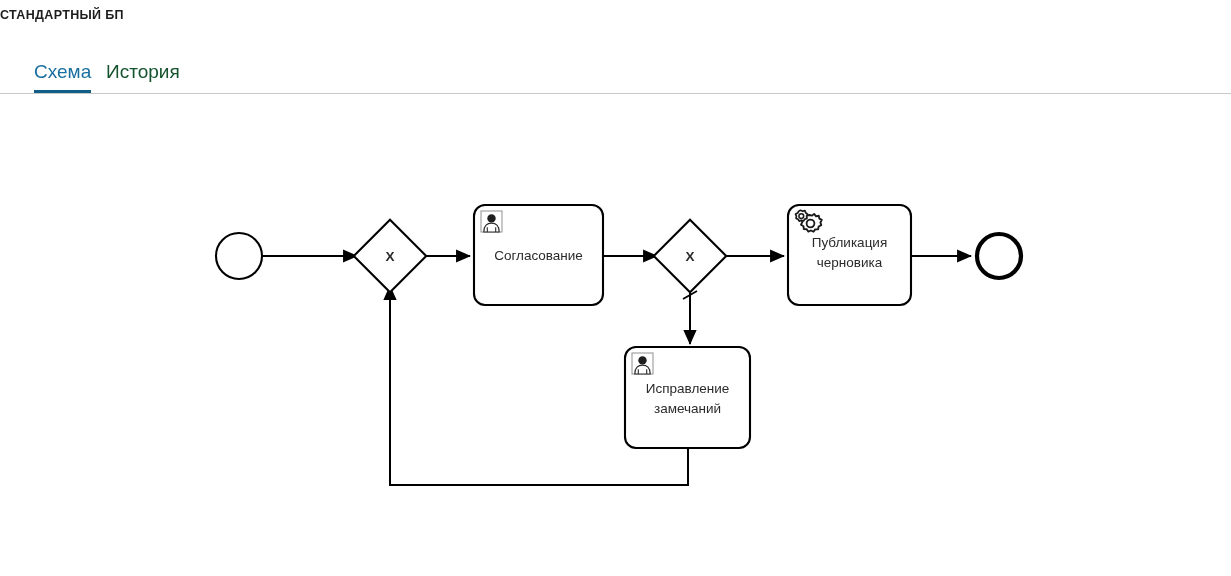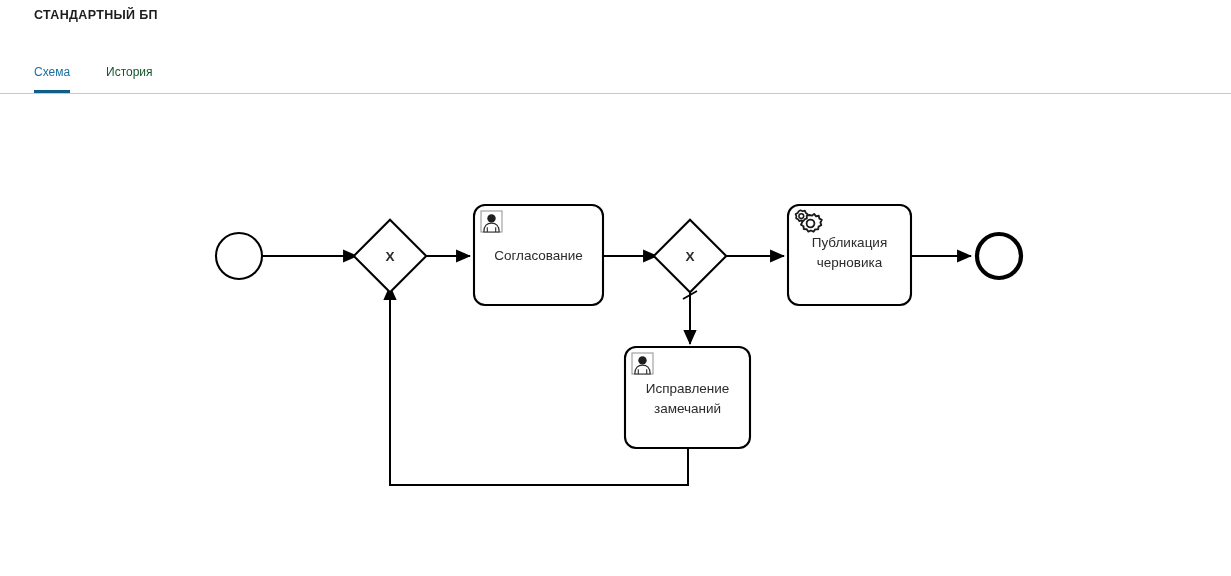--- a/index.html
+++ b/index.html
@@ -18,39 +18,38 @@
 
   
   #page-title {
     position: absolute;
     left: 0px;
     top: 8px;
     font-size: 12.5px;
     font-weight: bold;
     letter-spacing: 0.35px;
     color: #1c1c1c;
-    padding-left: 34px;
   }
 
   
   #tabbar {
     position: absolute;
     left: 0;
     top: 58px;
     width: 1231px;
     height: 36px;
     border-bottom: 1px solid #c8c8c8;
     box-sizing: border-box;
   }
   .tab {
     position: absolute;
     top: 0;
     height: 35px;
     line-height: 28px;
-    font-size: 12px;
+    font-size: 19px;
     cursor: pointer;
     box-sizing: border-box;
     white-space: nowrap;
   }
   .tab.active {
     left: 34px;
     color: #1a6fa0;
     border-bottom: 3px solid #0f5e87;
   }
   .tab.inactive {

